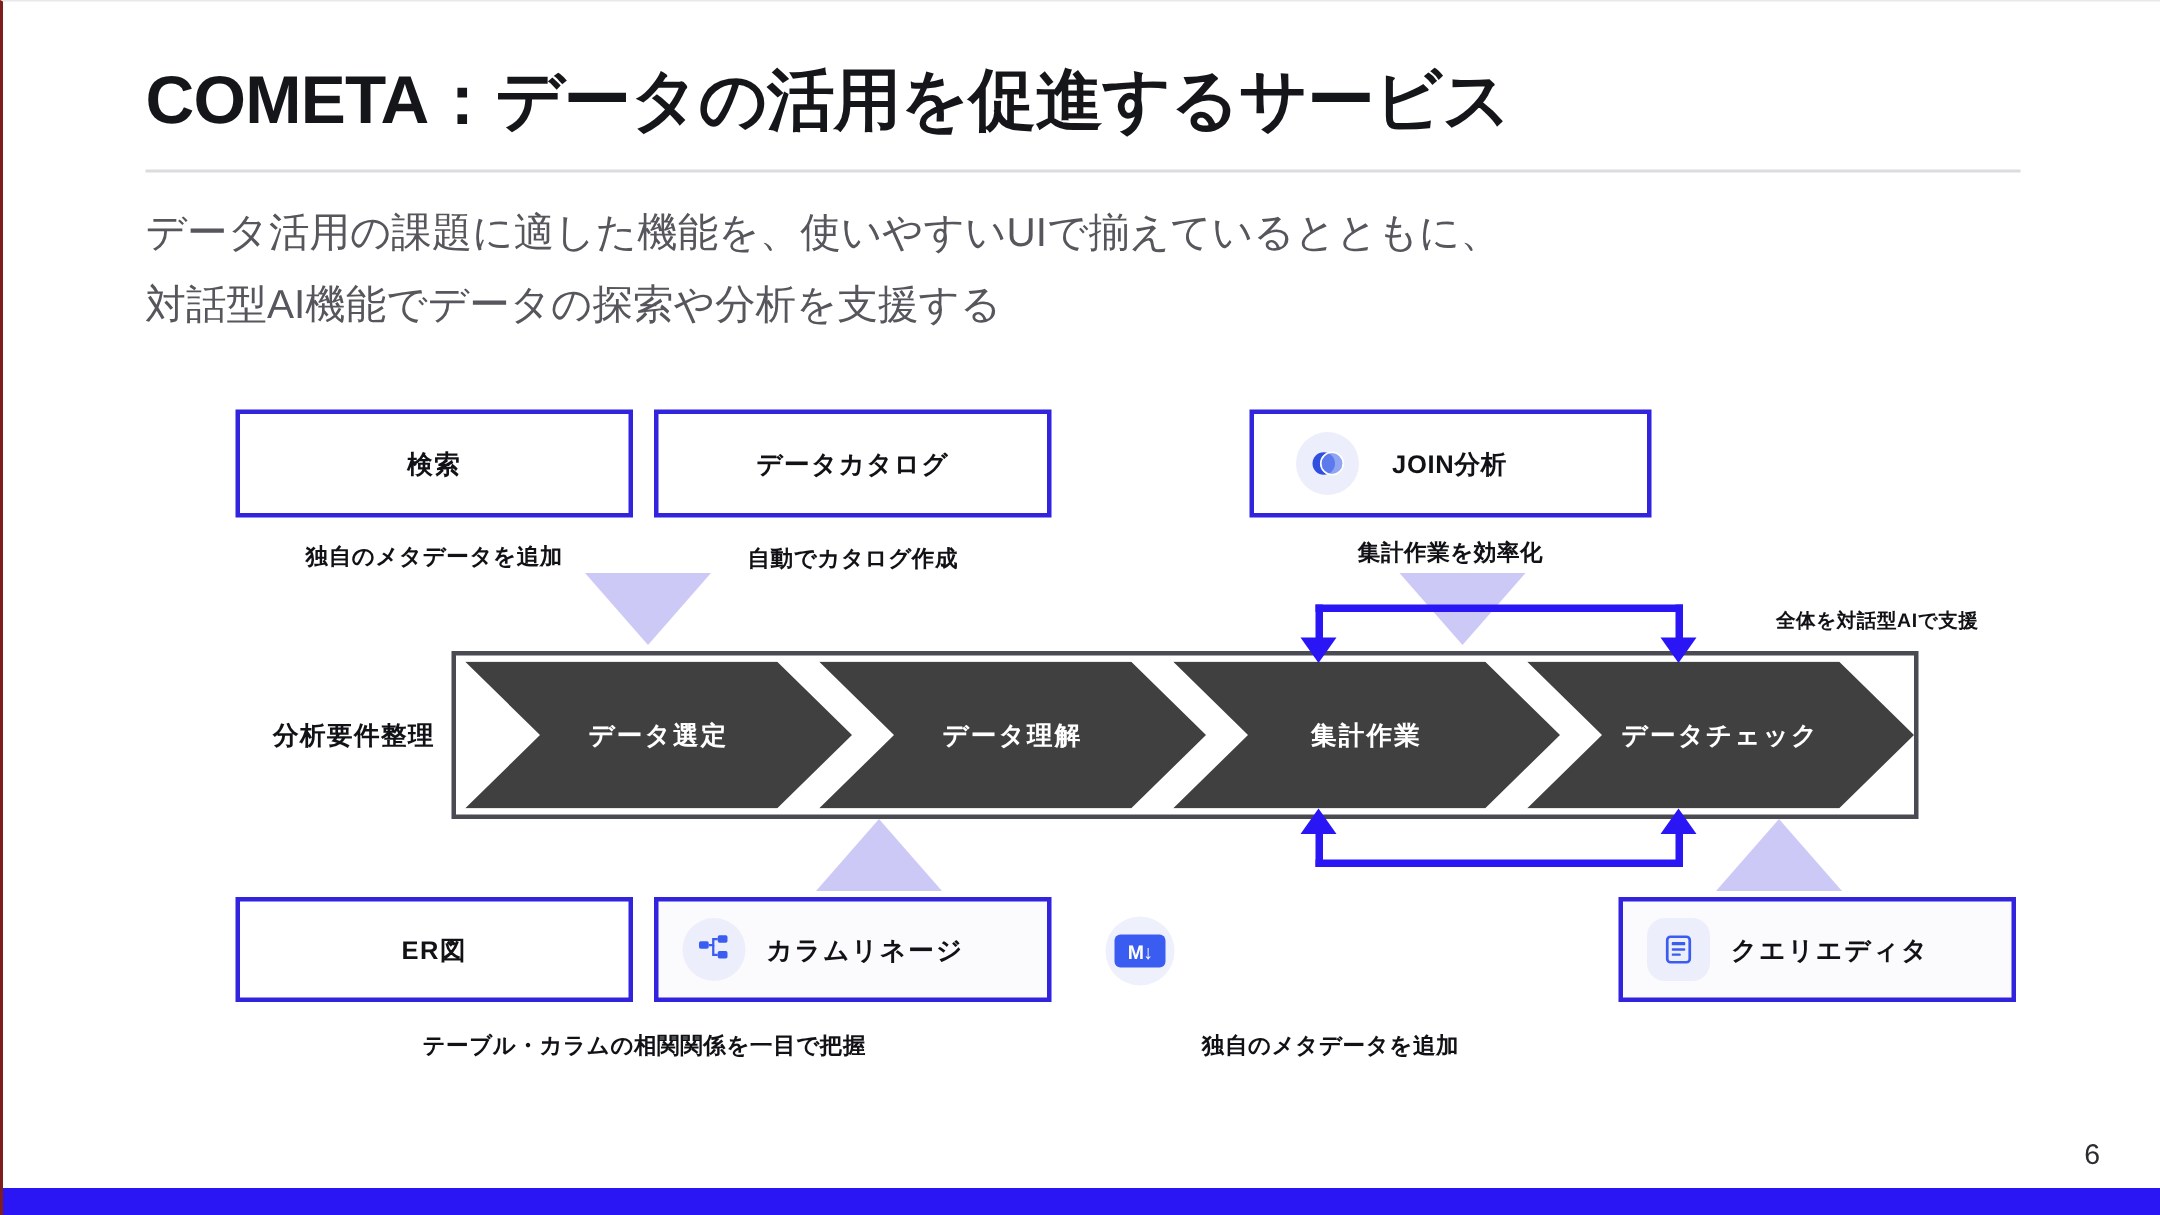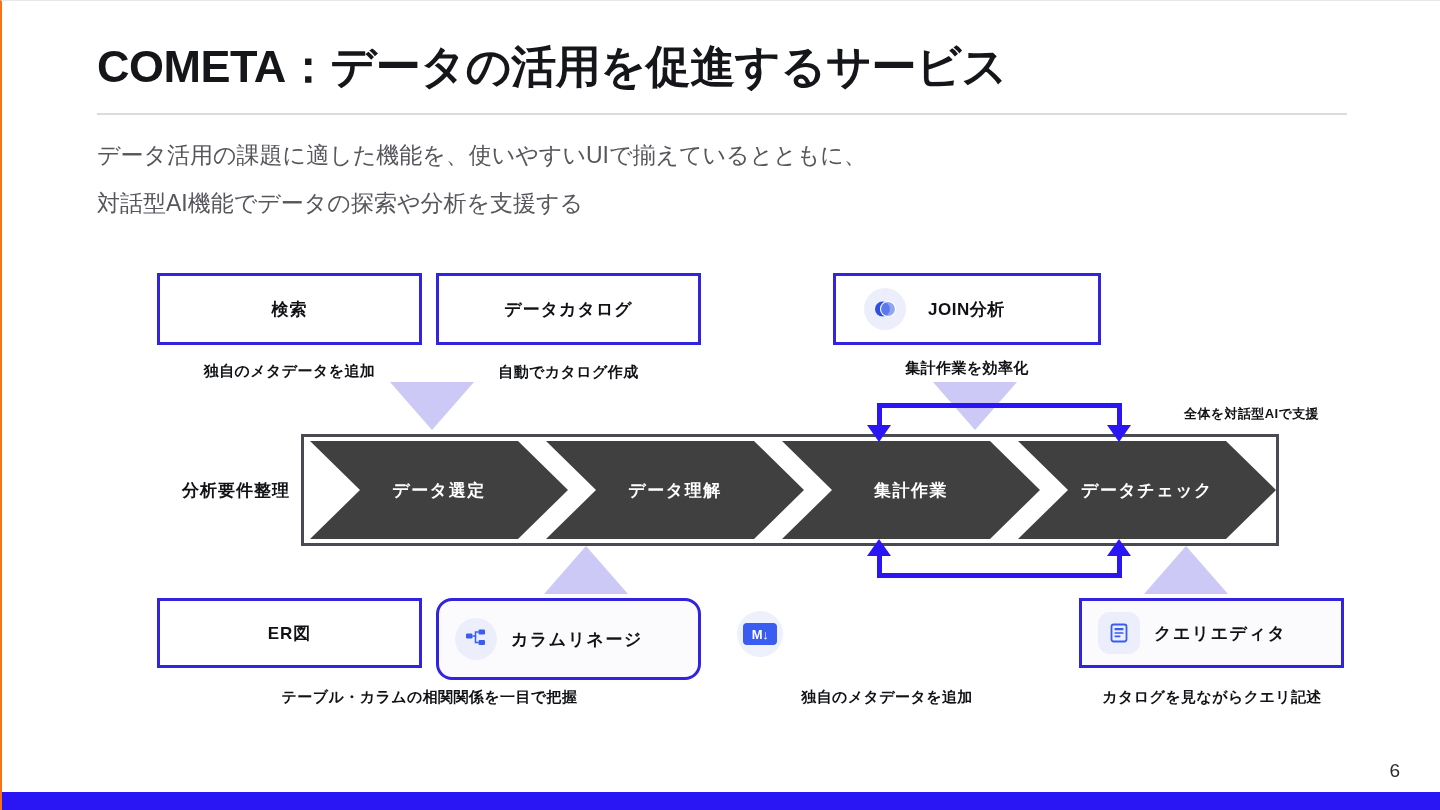--- a/index.html
+++ b/index.html
@@ -6,38 +6,38 @@
   body{
     width:1440px;height:810px;
     background:#ffffff;
     font-family:"Liberation Sans","DejaVu Sans",sans-serif;
     overflow:hidden;
     position:relative;
   }
   .slide{
     position:absolute;inset:0;
     background:#ffffff;
-    border-left:2px solid #f97316;
+    border-left:2px solid #7f1d1d;
     border-top:1px solid #e8e8ea;
     box-sizing:border-box;
   }
 
   
   .title{
     position:absolute;left:95px;top:36px;
     font-size:45px;font-weight:700;color:#15161a;
     letter-spacing:-0.5px;white-space:nowrap;
   }
   .title-rule{
     position:absolute;left:95px;top:112px;width:1250px;height:2px;
     background:#dcdcdf;
   }
   .subtitle{
     position:absolute;left:95px;top:130px;width:1200px;
-    font-size:23px;line-height:48px;color:#56565c;font-weight:400;
+    font-size:27px;line-height:48px;color:#56565c;font-weight:400;
   }
   .subtitle div{white-space:nowrap;}
 
   
   .fbox{
     position:absolute;box-sizing:border-box;
     border:3px solid #3223de;
     background:#ffffff;
     display:flex;align-items:center;justify-content:center;
   }
@@ -203,21 +203,21 @@
   <div class="brk" style="left:875px;top:555px;width:245px;height:40px;">
     <div class="v" style="left:0;top:0;height:22px;"></div>
     <div class="v" style="left:240px;top:0;height:22px;"></div>
     <div class="h" style="left:0;top:17px;width:245px;"></div>
   </div>
 
   <div class="fbox" style="left:155px;top:597px;width:265px;height:70px;">
     <span class="fbox-label">ER図</span>
   </div>
 
-  <div class="fbox with-icon" style="left:434px;top:597px;width:265px;height:82px;background:#fbfbfd;border-radius:16px;">
+  <div class="fbox with-icon" style="left:434px;top:597px;width:265px;height:70px;background:#fbfbfd;">
     <span class="icon-wrap">
       <svg width="26" height="26" viewBox="0 0 26 26" aria-hidden="true">
         <rect x="3" y="7.5" width="6.5" height="5" rx="1.2" fill="#3b5cf0"></rect>
         <rect x="15.5" y="3.5" width="6.5" height="5" rx="1.2" fill="#3b5cf0"></rect>
         <rect x="15.5" y="14" width="6.5" height="5" rx="1.2" fill="#3b5cf0"></rect>
         <path d="M9.5 10 H12.5 V6 H15.5" stroke="#3b5cf0" stroke-width="1.5" fill="none"></path>
         <path d="M12.5 10 V16.5 H15.5" stroke="#3b5cf0" stroke-width="1.5" fill="none"></path>
       </svg>
     </span>
     <span class="fbox-label">カラムリネージ</span>
@@ -233,17 +233,16 @@
     <span class="icon-wrap sq">
       <svg width="26" height="26" viewBox="0 0 26 26" aria-hidden="true">
         <rect x="5.5" y="4.5" width="15" height="17" rx="2.2" fill="none" stroke="#3b5cf0" stroke-width="1.8"></rect>
         <rect x="8.5" y="8" width="9" height="2.2" rx="0.6" fill="#3b5cf0"></rect>
         <rect x="8.5" y="12.2" width="9" height="1.6" rx="0.6" fill="#3b5cf0"></rect>
         <rect x="8.5" y="15.6" width="6" height="1.6" rx="0.6" fill="#3b5cf0"></rect>
       </svg>
     </span>
     <span class="fbox-label">クエリエディタ</span>
   </div>
-  <div class="cap" style="left:1055px;top:687px;width:310px;">カタログを見ながらクエリ記述</div>
 
   <div class="pagenum">6</div>
   <div class="footbar"></div>
 </div>
 
 </body></html>

